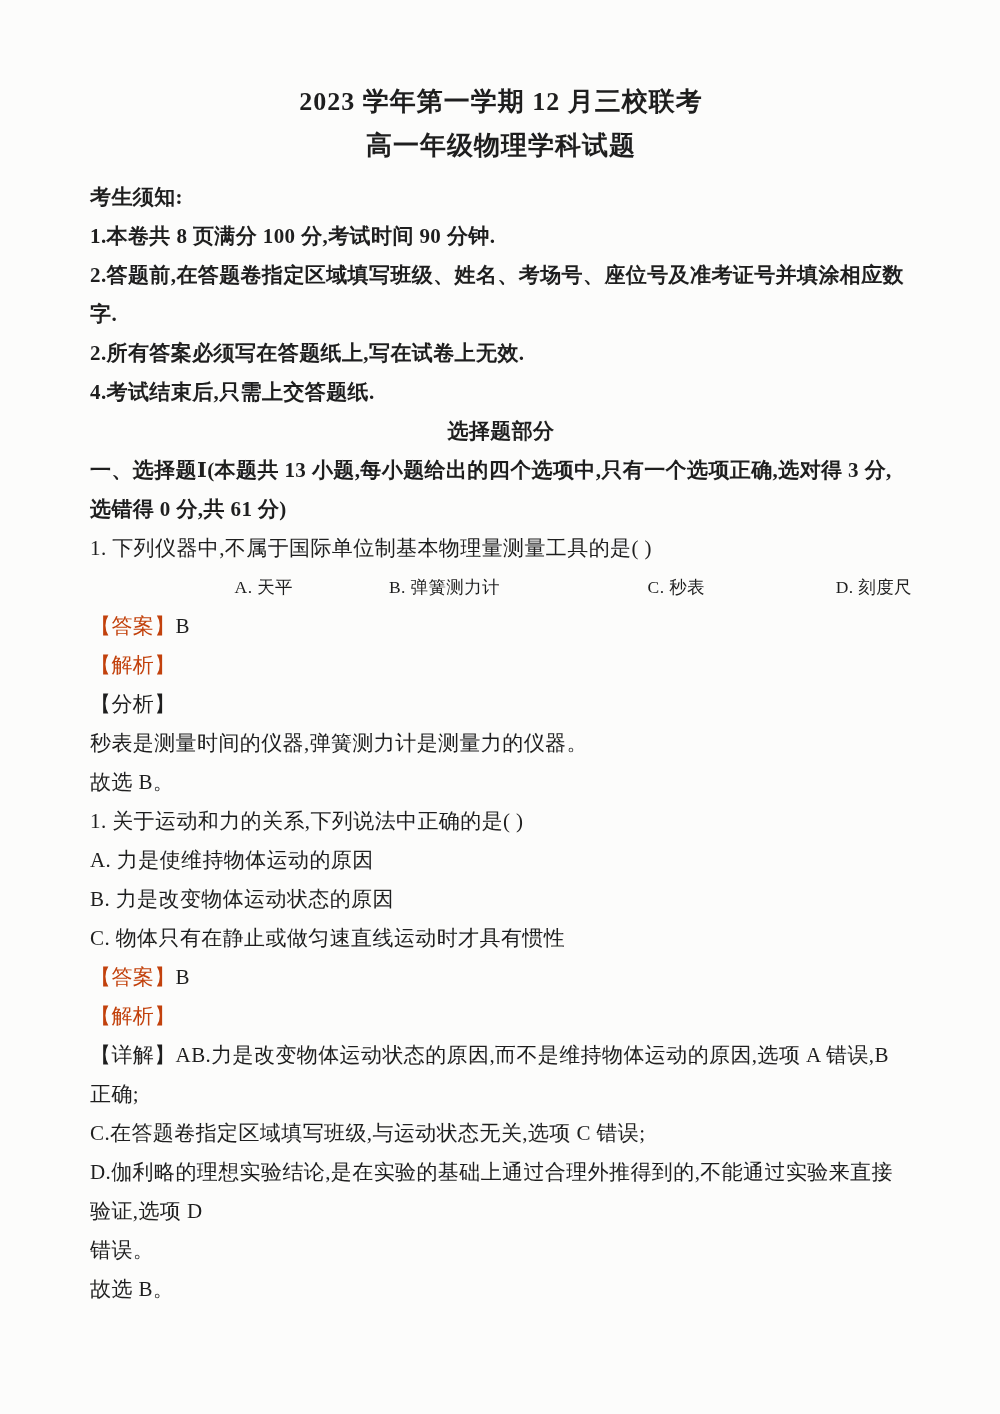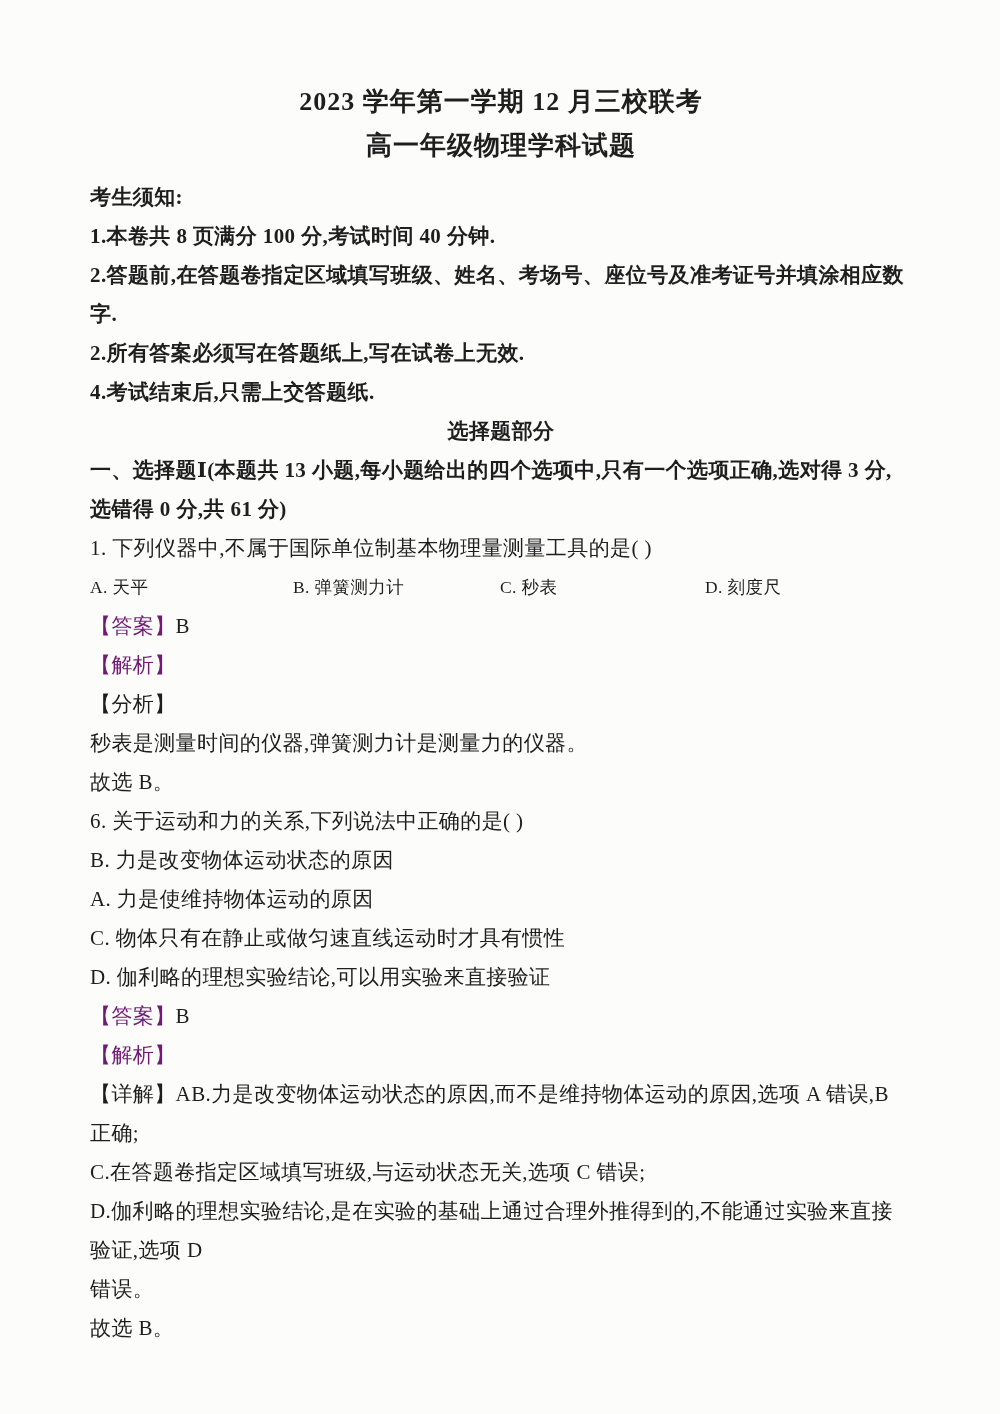--- a/index.html
+++ b/index.html
@@ -28,41 +28,42 @@
   p.line {
     font-size: 21px;
     line-height: 39px;
     letter-spacing: 0.4px;
     white-space: nowrap;
   }
   p.wrapline { white-space: normal; }
   .bold { font-weight: 700; font-size: 18.5px; }
   .center { text-align: center; white-space: normal; }
   .part-title { font-size: 20px; }
-  .blue { color: #701a75; }
+  .blue { color: #c2410c; }
   .options-row {
     display: grid;
     grid-template-columns: 203px 207px 205px auto;
     font-size: 17.5px;
     line-height: 39px;
     letter-spacing: 0.4px;
+    text-align: right;
   }
 </style>
 </head>
 <body>
 
 <div class="page">
 
   <div class="title-block">
     <div class="doc-title">2023 学年第一学期 12 月三校联考</div>
     <div class="doc-title">高一年级物理学科试题</div>
   </div>
 
   <p class="line bold">考生须知:</p>
-  <p class="line bold">1.本卷共 8 页满分 100 分,考试时间 40 分钟.</p>
+  <p class="line bold">1.本卷共 8 页满分 100 分,考试时间 90 分钟.</p>
   <p class="line bold wrapline">2.答题前,在答题卷指定区域填写班级、姓名、考场号、座位号及准考证号并填涂相应数字.</p>
   <p class="line bold">2.所有答案必须写在答题纸上,写在试卷上无效.</p>
   <p class="line bold">4.考试结束后,只需上交答题纸.</p>
 
   <p class="line bold center part-title">选择题部分</p>
   <p class="line bold wrapline">一、选择题Ⅰ(本题共 13 小题,每小题给出的四个选项中,只有一个选项正确,选对得 3 分,</p>
   <p class="line bold">选错得 0 分,共 61 分)</p>
 
   <p class="line wrapline">1. 下列仪器中,不属于国际单位制基本物理量测量工具的是(      )</p>
 
@@ -72,25 +73,24 @@
     <span>C. 秒表</span>
     <span>D. 刻度尺</span>
   </div>
 
   <p class="line"><span class="blue">【答案】</span><span>B</span></p>
   <p class="line"><span class="blue">【解析】</span></p>
   <p class="line"><span>【分析】</span></p>
   <p class="line">秒表是测量时间的仪器,弹簧测力计是测量力的仪器。</p>
   <p class="line">故选 B。</p>
 
-  <p class="line wrapline">6. 关于运动和力的关系,下列说法中正确的是(      )</p>
+  <p class="line wrapline">1. 关于运动和力的关系,下列说法中正确的是(      )</p>
+  <p class="line">A. 力是使维持物体运动的原因</p>
   <p class="line">B. 力是改变物体运动状态的原因</p>
-  <p class="line">A. 力是使维持物体运动的原因</p>
   <p class="line">C. 物体只有在静止或做匀速直线运动时才具有惯性</p>
-  <p class="line">D. 伽利略的理想实验结论,可以用实验来直接验证</p>
 
   <p class="line"><span class="blue">【答案】</span><span>B</span></p>
   <p class="line"><span class="blue">【解析】</span></p>
   <p class="line wrapline">【详解】AB.力是改变物体运动状态的原因,而不是维持物体运动的原因,选项 A 错误,B 正确;</p>
   <p class="line wrapline">C.在答题卷指定区域填写班级,与运动状态无关,选项 C 错误;</p>
   <p class="line wrapline">D.伽利略的理想实验结论,是在实验的基础上通过合理外推得到的,不能通过实验来直接验证,选项 D</p>
   <p class="line">错误。</p>
   <p class="line">故选 B。</p>
 
 </div>

